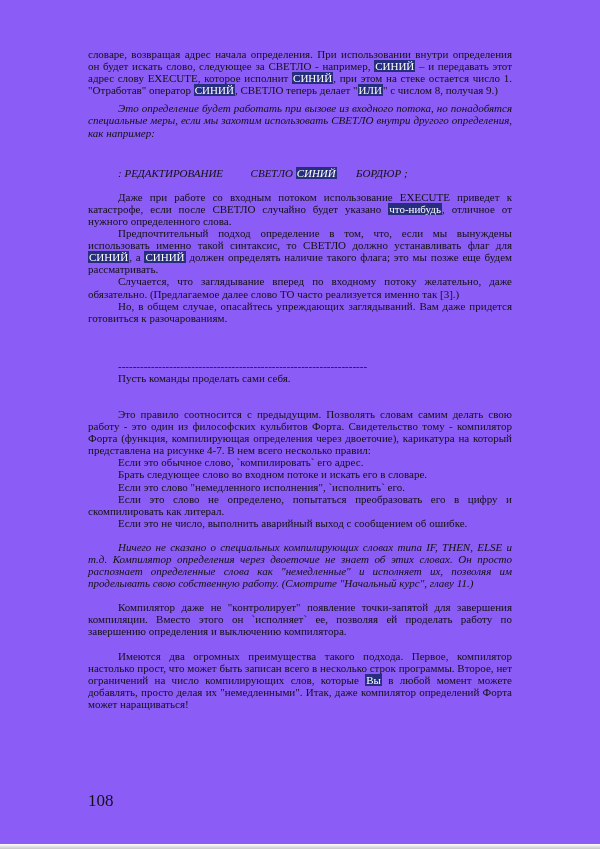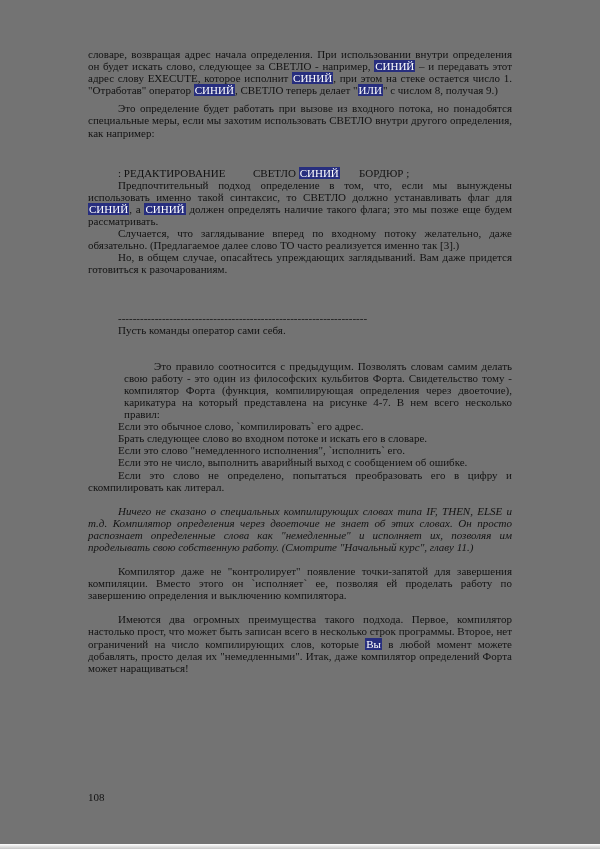--- a/index.html
+++ b/index.html
@@ -6,21 +6,21 @@
   body{
     width:600px;height:849px;
     background:#ffffff;
     font-family:"Liberation Serif","DejaVu Serif",serif;
     color:#121212;
     overflow:hidden;
   }
   .page{
     position:relative;
     width:600px;height:849px;
-    background:#737373;
+    background:#8b5cf6;
   }
   .content{
     position:absolute;
     left:88px;top:48px;
     width:424px;
     font-size:11px;
     line-height:12.1px;
     text-align:justify;
   }
   .content p{
@@ -33,48 +33,49 @@
     text-align:left;
   }
   .hl{
     background:var(--hl,#272e7e);
     color:#ffffff;
     padding:0 1px;
   }
   .pagenum{
     position:absolute;
     left:88px;top:791px;
-    font-size:11px;
+    font-size:17px;
     color:#121212;
     text-align:center;
   }
   .bottom-shadow{
     position:absolute;
     left:0;right:0;bottom:0;height:5px;
     background:linear-gradient(#ffffff,#c6c6c6);
   }
 </style>
 </head>
 <body style="--hl: #272e7e;">
 
 <div class="page">
   <div class="content">
       <p class="noindent"><span>словаре, возвращая адрес начала определения. При использовании внутри определения он будет искать слово, следующее за СВЕТЛО - например, </span><span class="hl">СИНИЙ</span><span> – и передавать этот адрес слову EXECUTE, которое исполнит </span><span class="hl">СИНИЙ</span><span>, при этом на стеке остается число 1. "Отработав" оператор </span><span class="hl">СИНИЙ</span><span>, СВЕТЛО теперь делает "</span><span class="hl">ИЛИ</span><span>" с числом 8, получая 9.)</span></p>
-      <p style="margin-top: 6px;"><span>Это определение будет работать при вызове из входного потока, но понадобятся специальные меры, если мы захотим использовать СВЕТЛО внутри другого определения, как например:</span></p>
-      <p class="code" style="margin-top: 28px;"><span>: РЕДАКТИРОВАНИЕ          СВЕТЛО </span><span class="hl">СИНИЙ</span><span>       БОРДЮР ;</span></p>
+      <p style="margin-top: 6px; font-style: italic;"><span>Это определение будет работать при вызове из входного потока, но понадобятся специальные меры, если мы захотим использовать СВЕТЛО внутри другого определения, как например:</span></p>
+      <p class="code" style="margin-top: 28px; font-style: italic;"><span>: РЕДАКТИРОВАНИЕ          СВЕТЛО </span><span class="hl">СИНИЙ</span><span>       БОРДЮР ;</span></p>
+      <p style="margin-top: 12px;"><span>Даже при работе со входным потоком использование EXECUTE приведет к катастрофе, если после СВЕТЛО случайно будет указано </span><span class="hl">что-нибудь</span><span>, отличное от нужного определенного слова.</span></p>
       <p><span>Предпочтительный подход определение в том, что, если мы вынуждены использовать именно такой синтаксис, то СВЕТЛО должно устанавливать флаг для </span><span class="hl">СИНИЙ</span><span>, а </span><span class="hl">СИНИЙ</span><span> должен определять наличие такого флага; это мы позже еще будем рассматривать.</span></p>
       <p><span>Случается, что заглядывание вперед по входному потоку желательно, даже обязательно. (Предлагаемое далее слово ТО часто реализуется именно так [3].)</span></p>
       <p><span>Но, в общем случае, опасайтесь упреждающих заглядываний. Вам даже придется готовиться к разочарованиям.</span></p>
       <p class="code" style="margin-top: 36px;"><span>--------------------------------------------------------------------</span></p>
-      <p><span>Пусть команды оператор сами себя.</span></p>
-      <p style="margin-top: 24px; margin-left: 36px;"><span>Это правило соотносится с предыдущим. Позволять словам самим делать свою работу - это один из философских кульбитов Форта. Свидетельство тому - компилятор Форта (функция, компилирующая определения через двоеточие), карикатура на который представлена на рисунке 4-7. В нем всего несколько правил:</span></p>
+      <p><span>Пусть команды проделать сами себя.</span></p>
+      <p style="margin-top: 24px;"><span>Это правило соотносится с предыдущим. Позволять словам самим делать свою работу - это один из философских кульбитов Форта. Свидетельство тому - компилятор Форта (функция, компилирующая определения через двоеточие), карикатура на который представлена на рисунке 4-7. В нем всего несколько правил:</span></p>
       <p><span>Если это обычное слово, `компилировать` его адрес.</span></p>
       <p><span>Брать следующее слово во входном потоке и искать его в словаре.</span></p>
       <p><span>Если это слово "немедленного исполнения", `исполнить` его.</span></p>
+      <p><span>Если это слово не определено, попытаться преобразовать его в цифру и скомпилировать как литерал.</span></p>
       <p><span>Если это не число, выполнить аварийный выход с сообщением об ошибке.</span></p>
-      <p><span>Если это слово не определено, попытаться преобразовать его в цифру и скомпилировать как литерал.</span></p>
       <p style="margin-top: 12px; font-style: italic;"><span>Ничего не сказано о специальных компилирующих словах типа IF, THEN, ELSE и т.д. Компилятор определения через двоеточие не знает об этих словах. Он просто распознает определенные слова как "немедленные" и исполняет их, позволяя им проделывать свою собственную работу. (Смотрите "Начальный курс", главу 11.)</span></p>
       <p style="margin-top: 12px;"><span>Компилятор даже не "контролирует" появление точки-запятой для завершения компиляции. Вместо этого он `исполняет` ее, позволяя ей проделать работу по завершению определения и выключению компилятора.</span></p>
       <p style="margin-top: 12px;"><span>Имеются два огромных преимущества такого подхода. Первое, компилятор настолько прост, что может быть записан всего в несколько строк программы. Второе, нет ограничений на число компилирующих слов, которые </span><span class="hl">Вы</span><span> в любой момент можете добавлять, просто делая их "немедленными". Итак, даже компилятор определений Форта может наращиваться!</span></p>
     </div>
   <div class="pagenum">108</div>
   <div class="bottom-shadow"></div>
 </div>
 
 </body></html>

